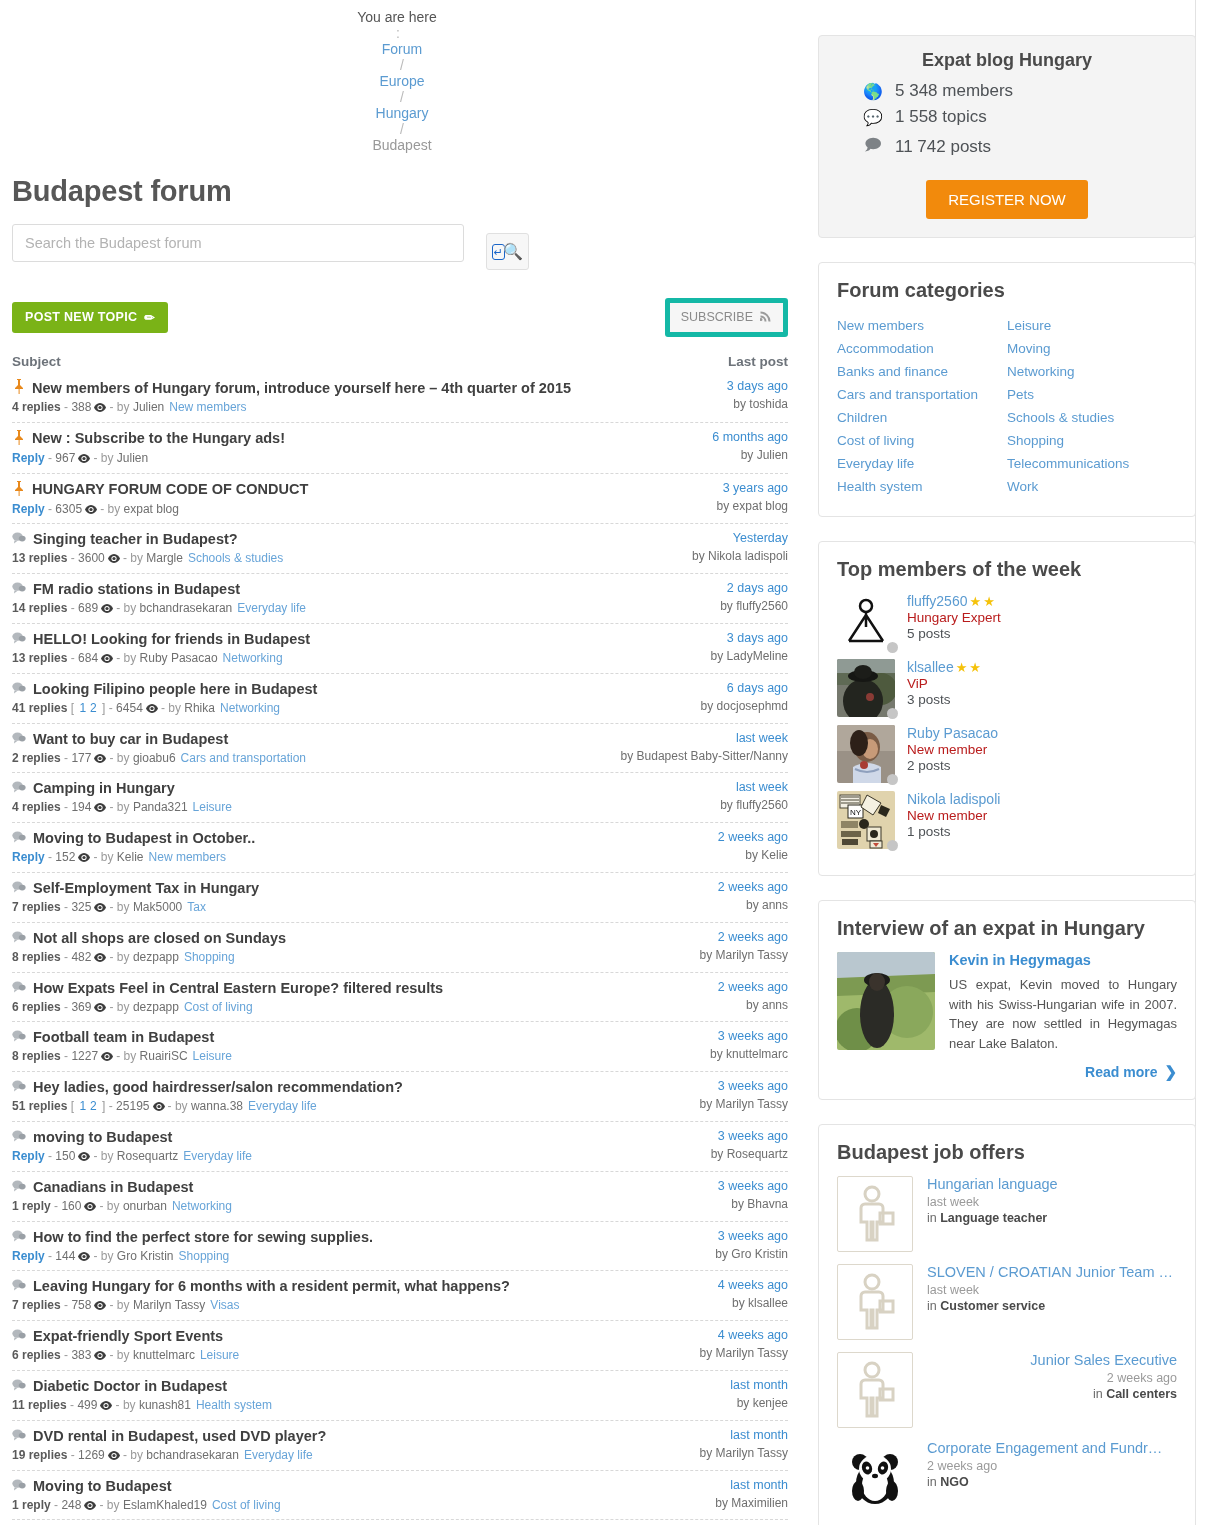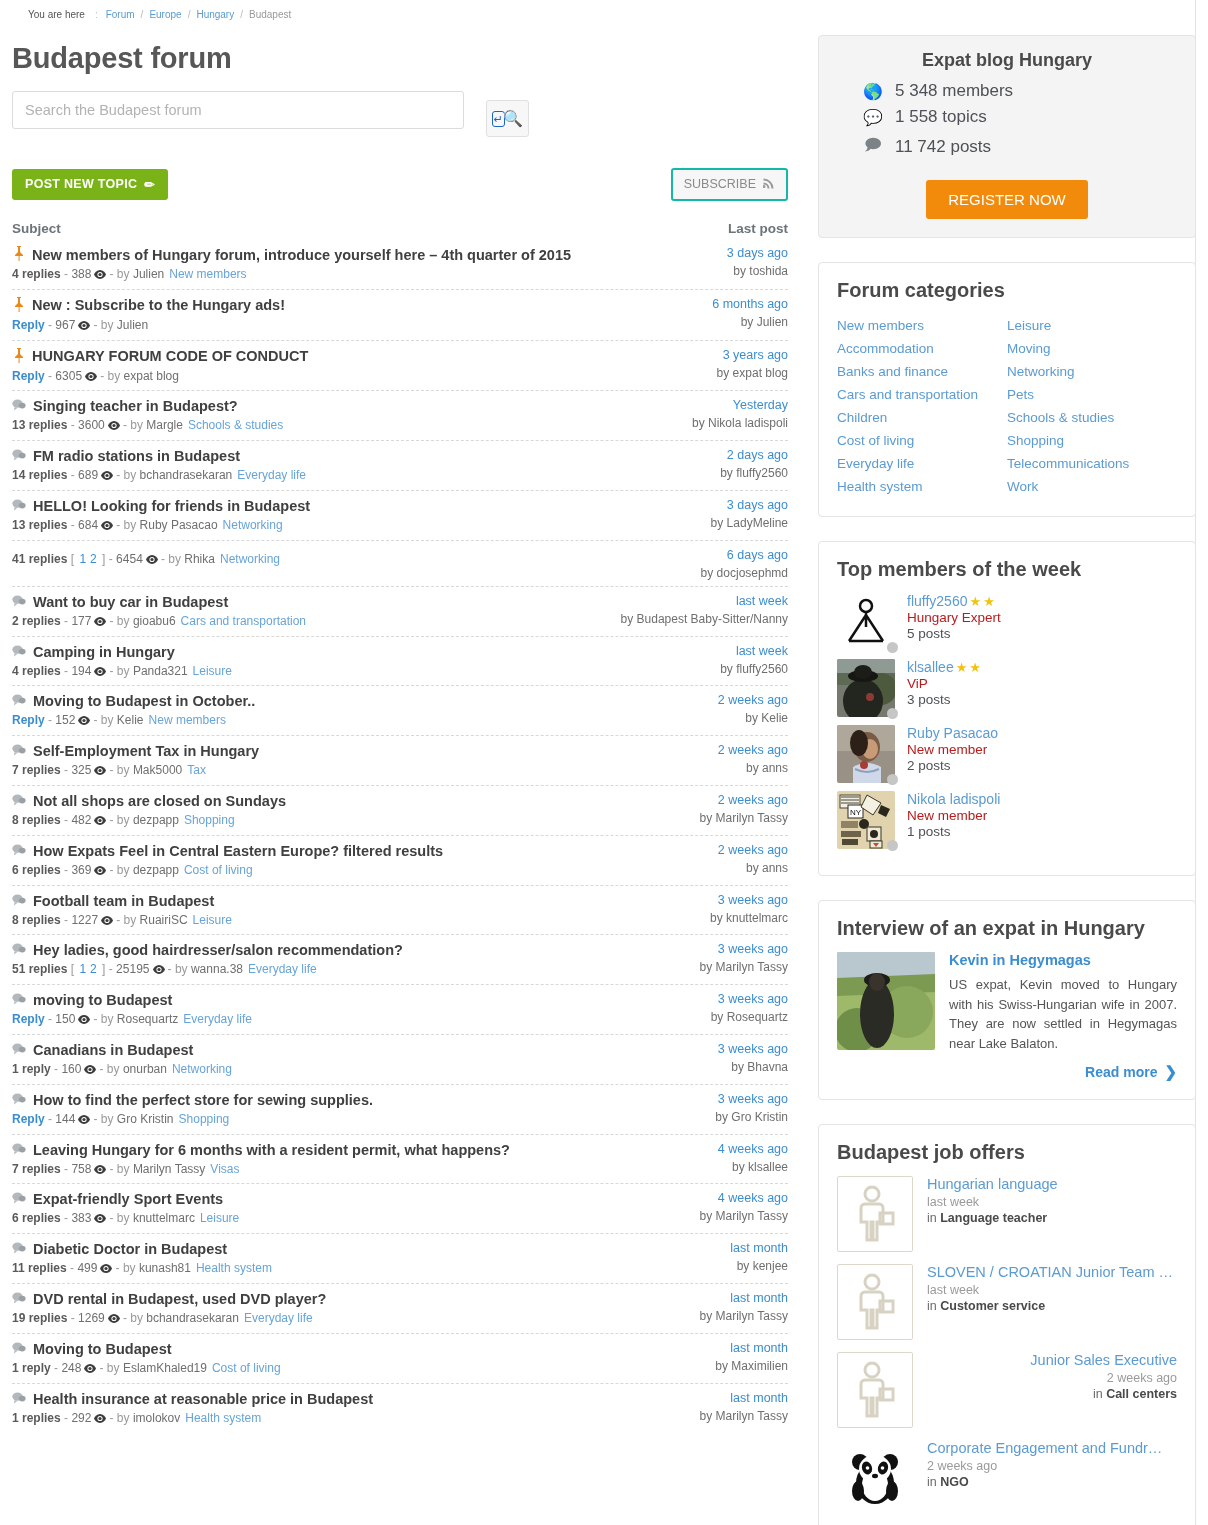--- a/index.html
+++ b/index.html
@@ -18,21 +18,21 @@
     width: 1196px;
     min-height: 1525px;
     border-right: 1px solid #e2e2e2;
     position: relative;
   }
   .layout { display: flex; align-items: flex-start; }
   .main-col { width: 800px; padding: 0 0 0 0; flex: 0 0 800px; }
   .side-col { width: 396px; flex: 0 0 396px; padding-left: 18px; padding-top: 35px; }
 
   
-  .breadcrumb { padding: 9px 0 0 28px; font-size: 10px; color: #777; display: flex; align-items: center; gap: 0; }
+  .breadcrumb { padding: 9px 0 0 4px; font-size: 14px; color: #777; display: flex; align-items: center; gap: 0; flex-direction: column; }
   .bc-label { color: #555; margin-right: 10px; }
   .bc-colon { color: #bbb; margin-right: 8px; }
   .bc-link { color: #5b9bd1; text-decoration: none; }
   .bc-sep { color: #bbb; margin: 0 6px; }
   .bc-current { color: #999; }
 
   h1.page-title {
     font-size: 29px;
     font-weight: bold;
     color: #575757;
@@ -96,21 +96,21 @@
     font-size: 12.5px;
     font-weight: bold;
     letter-spacing: 0.3px;
     padding: 8px 13px;
     display: inline-flex; align-items: center; gap: 7px;
     cursor: pointer;
     font-family: "Liberation Sans", sans-serif;
   }
   .btn-subscribe {
     background: #f6f6f6;
-    border: 2px solid #14b8a6;
+    border: 5px solid #14b8a6;
     border-radius: 3px;
     color: #8a8a8a;
     font-size: 12.5px;
     padding: 7px 11px;
     display: inline-flex; align-items: center; gap: 7px;
     cursor: pointer;
     font-family: "Liberation Sans", sans-serif;
   }
   .rss-ico { font-size: 13px; }
 
@@ -369,20 +369,28 @@
                     <circle cx="6" cy="4.5" r="1.6" fill="#3c3c3c"></circle>
                   </svg> </span><span class="dash"> - by </span><span class="author">Ruby Pasacao</span><a class="cat" href="#">Networking</a></div>
             </div>
             <div class="t-right">
               <a class="t-when" href="#">3 days ago</a>
               <span class="t-by">by LadyMeline</span>
             </div>
           </div>
           <div class="topic-row">
             <div class="t-left">
+              <div class="t-title-line">
+                <span class="bub-ico"><svg width="14" height="12" viewBox="0 0 14 12">
+                    <ellipse cx="5.5" cy="4.6" rx="5.2" ry="4.1" fill="#b3b8bd"></ellipse>
+                    <path d="M2.5 8.2 L2 11.4 L5.6 8.8 Z" fill="#b3b8bd"></path>
+                    <ellipse cx="10.2" cy="6.6" rx="3.4" ry="2.8" fill="#9aa0a6"></ellipse>
+                  </svg></span>
+                <a class="t-title" href="#">Looking Filipino people here in Budapest</a>
+              </div>
               <div class="t-meta"><span class="reps">41 replies</span><span class="pages"> [ <a href="#">1</a><a href="#">2</a> ]</span><span class="dash"> - </span><span class="views">6454</span><span class="eye"> <svg width="12" height="9" viewBox="0 0 12 9" style="vertical-align:-1px">
                     <path d="M6 0C3 0 1 2.2 0 4.5 1 6.8 3 9 6 9s5-2.2 6-4.5C11 2.2 9 0 6 0z" fill="#3c3c3c"></path>
                     <circle cx="6" cy="4.5" r="2.6" fill="#fff"></circle>
                     <circle cx="6" cy="4.5" r="1.6" fill="#3c3c3c"></circle>
                   </svg> </span><span class="dash"> - by </span><span class="author">Rhika</span><a class="cat" href="#">Networking</a></div>
             </div>
             <div class="t-right">
               <a class="t-when" href="#">6 days ago</a>
               <span class="t-by">by docjosephmd</span>
             </div>

